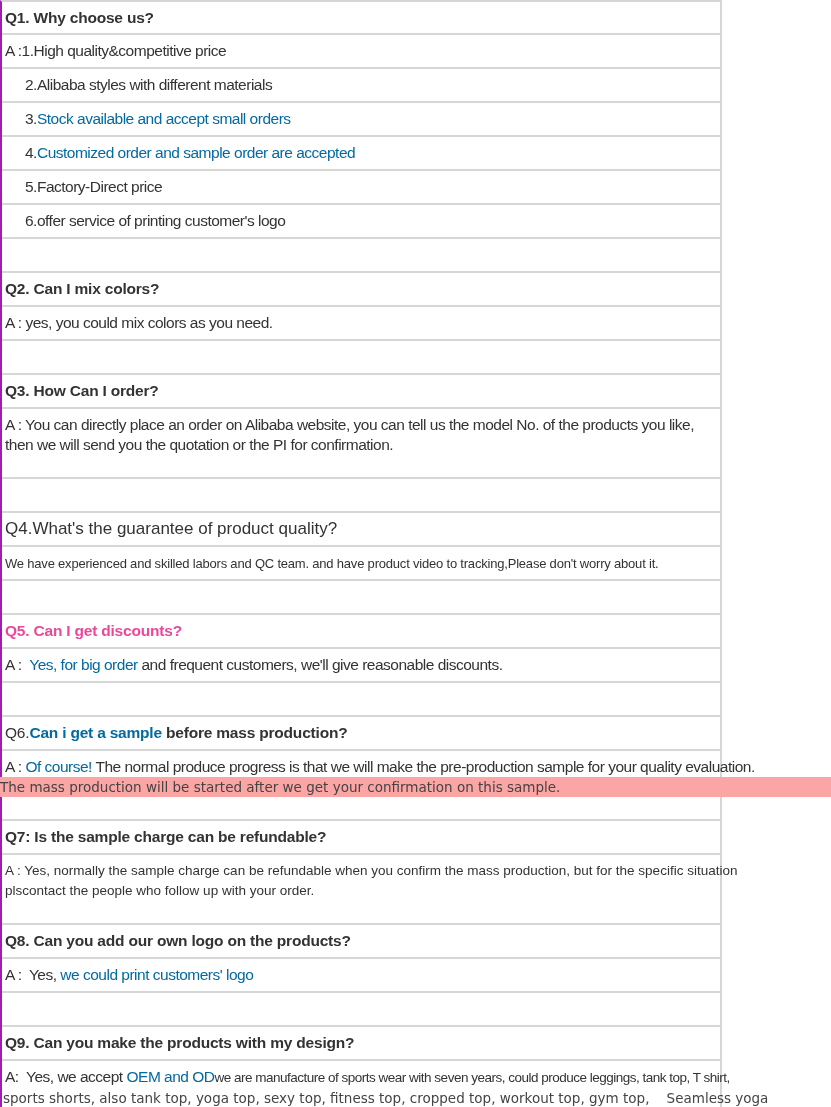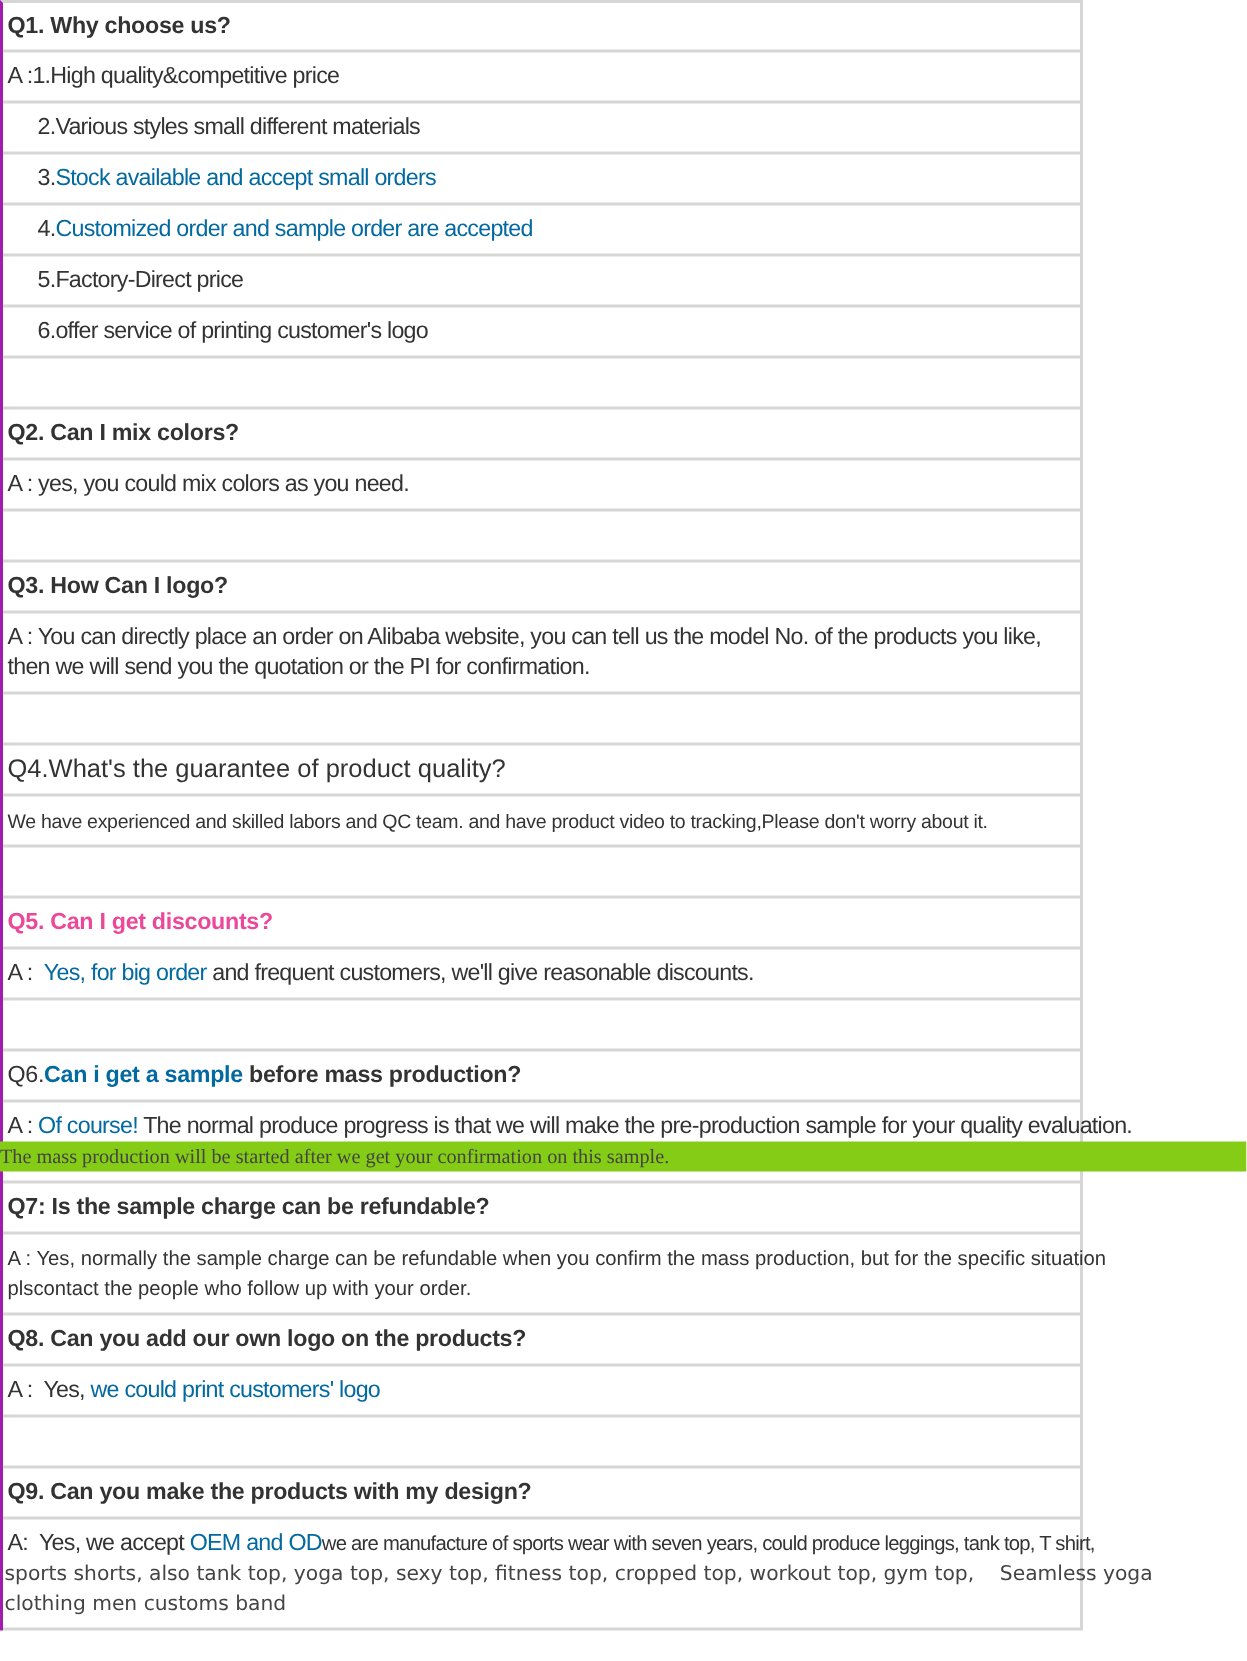--- a/index.html
+++ b/index.html
@@ -30,38 +30,37 @@
     .row.q { font-weight: bold; font-size: 15.5px; letter-spacing: -0.2px; }
     .row.q.plain { font-weight: normal; font-size: 17px; letter-spacing: 0; }
     .row.q.red { color: #ec4899; }
     .row.indent { padding-left: 23px; }
     .row.blank { height: 34px; }
     .row.tall {
       height: auto;
       display: block;
       white-space: normal;
       padding-top: 6px;
-      padding-bottom: 6px;
+      padding-bottom: 22px;
       line-height: 20px;
     }
     .row.small { font-size: 13px; letter-spacing: -0.2px; }
     .red { color: #0369a1; }
     .dejavu {
       font-family: "DejaVu Sans", sans-serif;
       font-size: 13.5px;
       letter-spacing: 0;
       color: #444444;
     }
     .overflow-line {
       display: block;
       margin-left: -5px;
-      background: #84cc16;
+      background: #fca5a5;
       width: 831px;
       position: relative;
-      font-family: Liberation Serif, serif;
     }
     .r-q1 { height: 33px; }
     .r-q3a { height: 53px; }
     .r-q6a { height: 68px; padding-top: 2px; }
     .r-q7a { height: 68px; font-size: 13.5px; line-height: 18px; padding-top: 3px; }
     .r-q9a { height: 70px; padding-top: 1px; line-height: 19px; }
   </style>
 </head>
 <body>
 
@@ -70,21 +69,21 @@
   <div class="row q r-q1">
     <span>Q1. Why choose us?</span>
   </div>
   <div class="row">
     <span>A :</span>
       <span>1. </span>
       <span>High quality&amp;competitive price</span>
   </div>
   <div class="row indent">
     <span>2. </span>
-      <span>Various styles small different materials</span>
+      <span>Alibaba styles with different materials</span>
   </div>
   <div class="row indent">
     <span>3. </span>
       <span class="red">Stock available and accept small orders</span>
   </div>
   <div class="row indent">
     <span>4. </span>
       <span class="red">Customized order and sample order are accepted</span>
   </div>
   <div class="row indent">
@@ -99,21 +98,21 @@
 
   <div class="row q">
     <span>Q2. Can I mix colors?</span>
   </div>
   <div class="row">
     <span>A :  yes, you could mix colors as you need.</span>
   </div>
   <div class="row blank"></div>
 
   <div class="row q">
-    <span>Q3. How Can I logo?</span>
+    <span>Q3. How Can I order?</span>
   </div>
   <div class="row tall r-q3a">
     <span>A :  You can directly place an order on Alibaba website, you can tell us the model No. of the products you like, then we will send you the quotation or the PI for confirmation.</span>
   </div>
   <div class="row blank"></div>
 
   <div class="row q plain">
     <span>Q4.What's the guarantee of product quality?</span>
   </div>
   <div class="row small">

